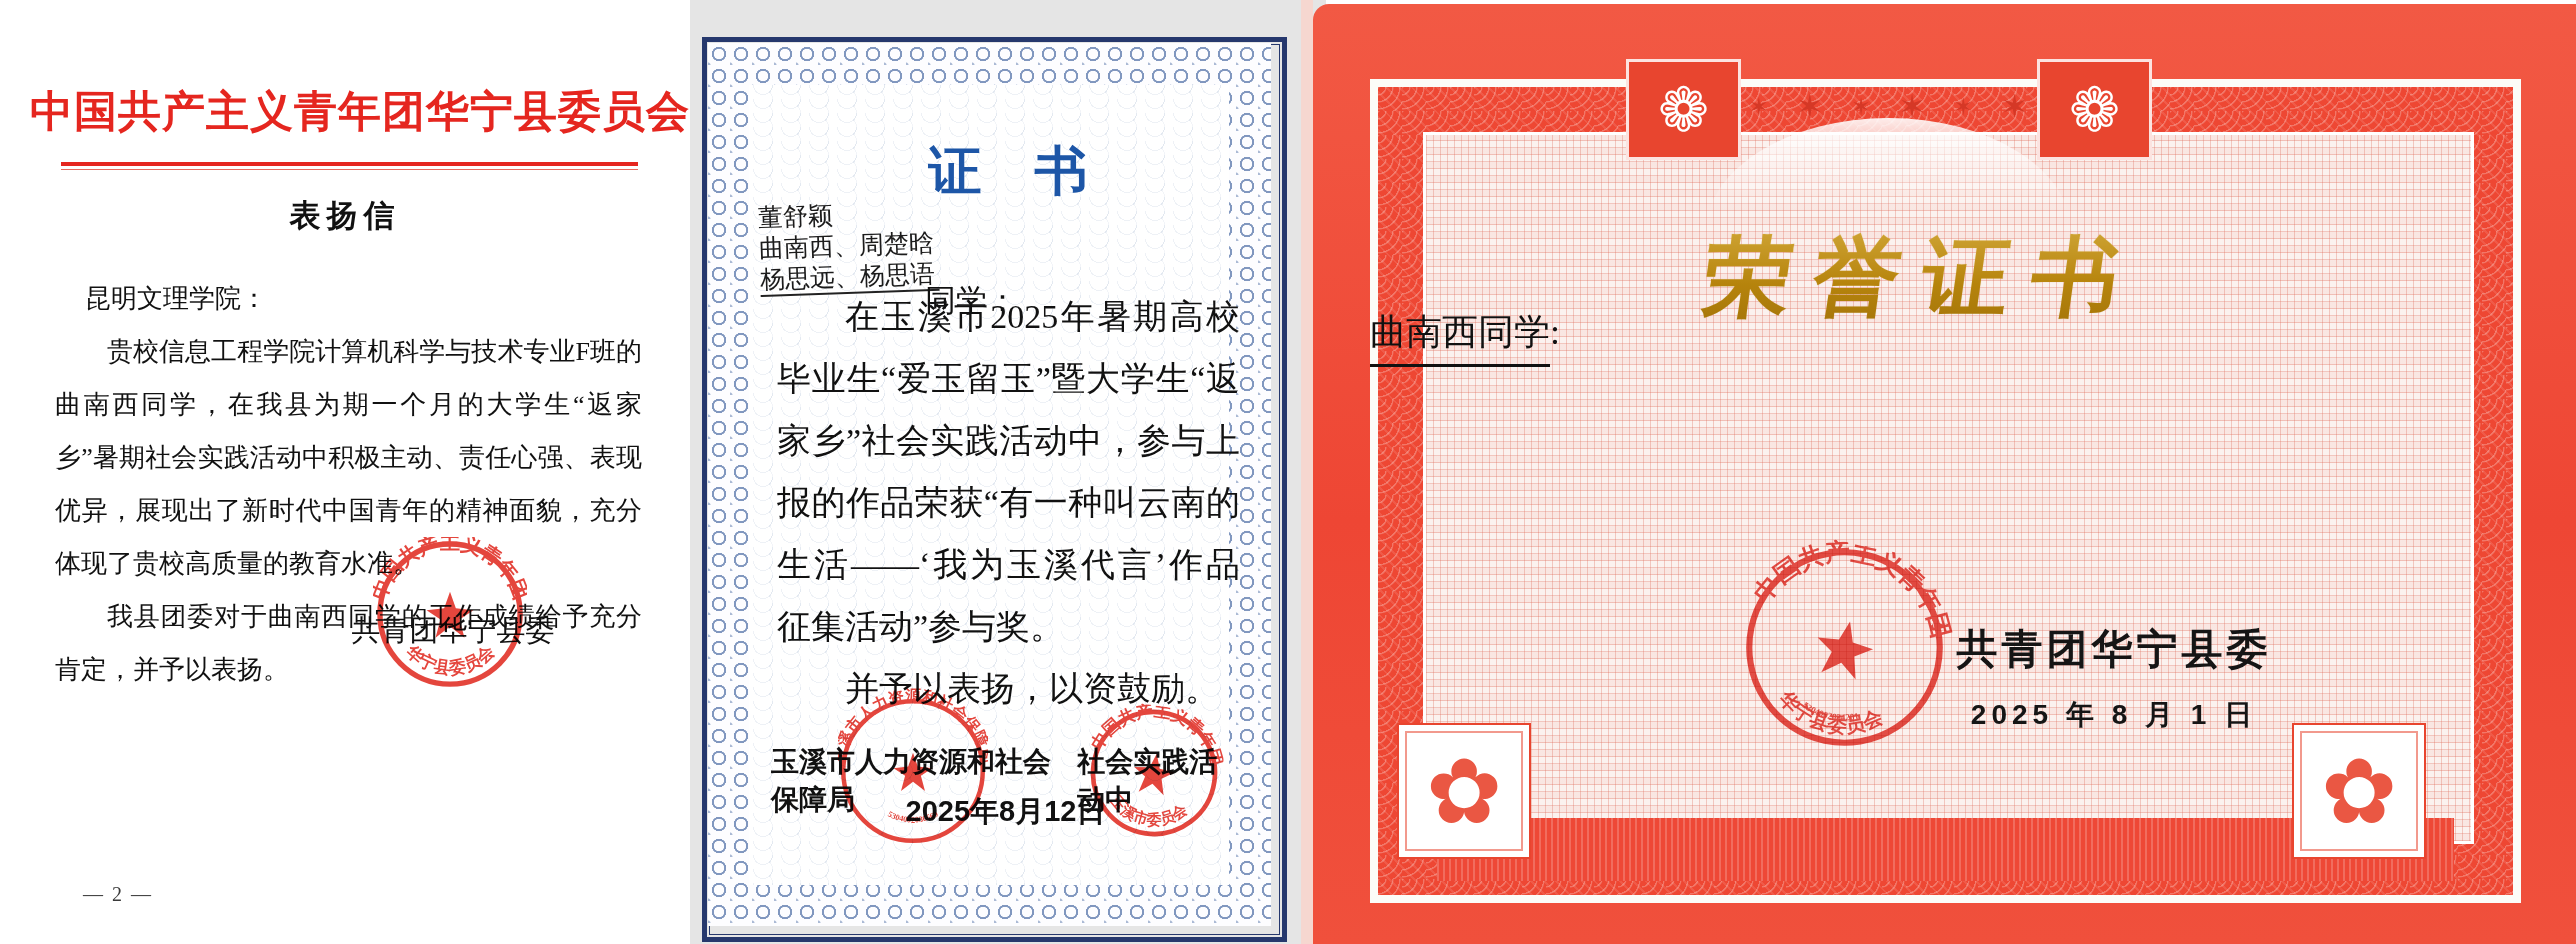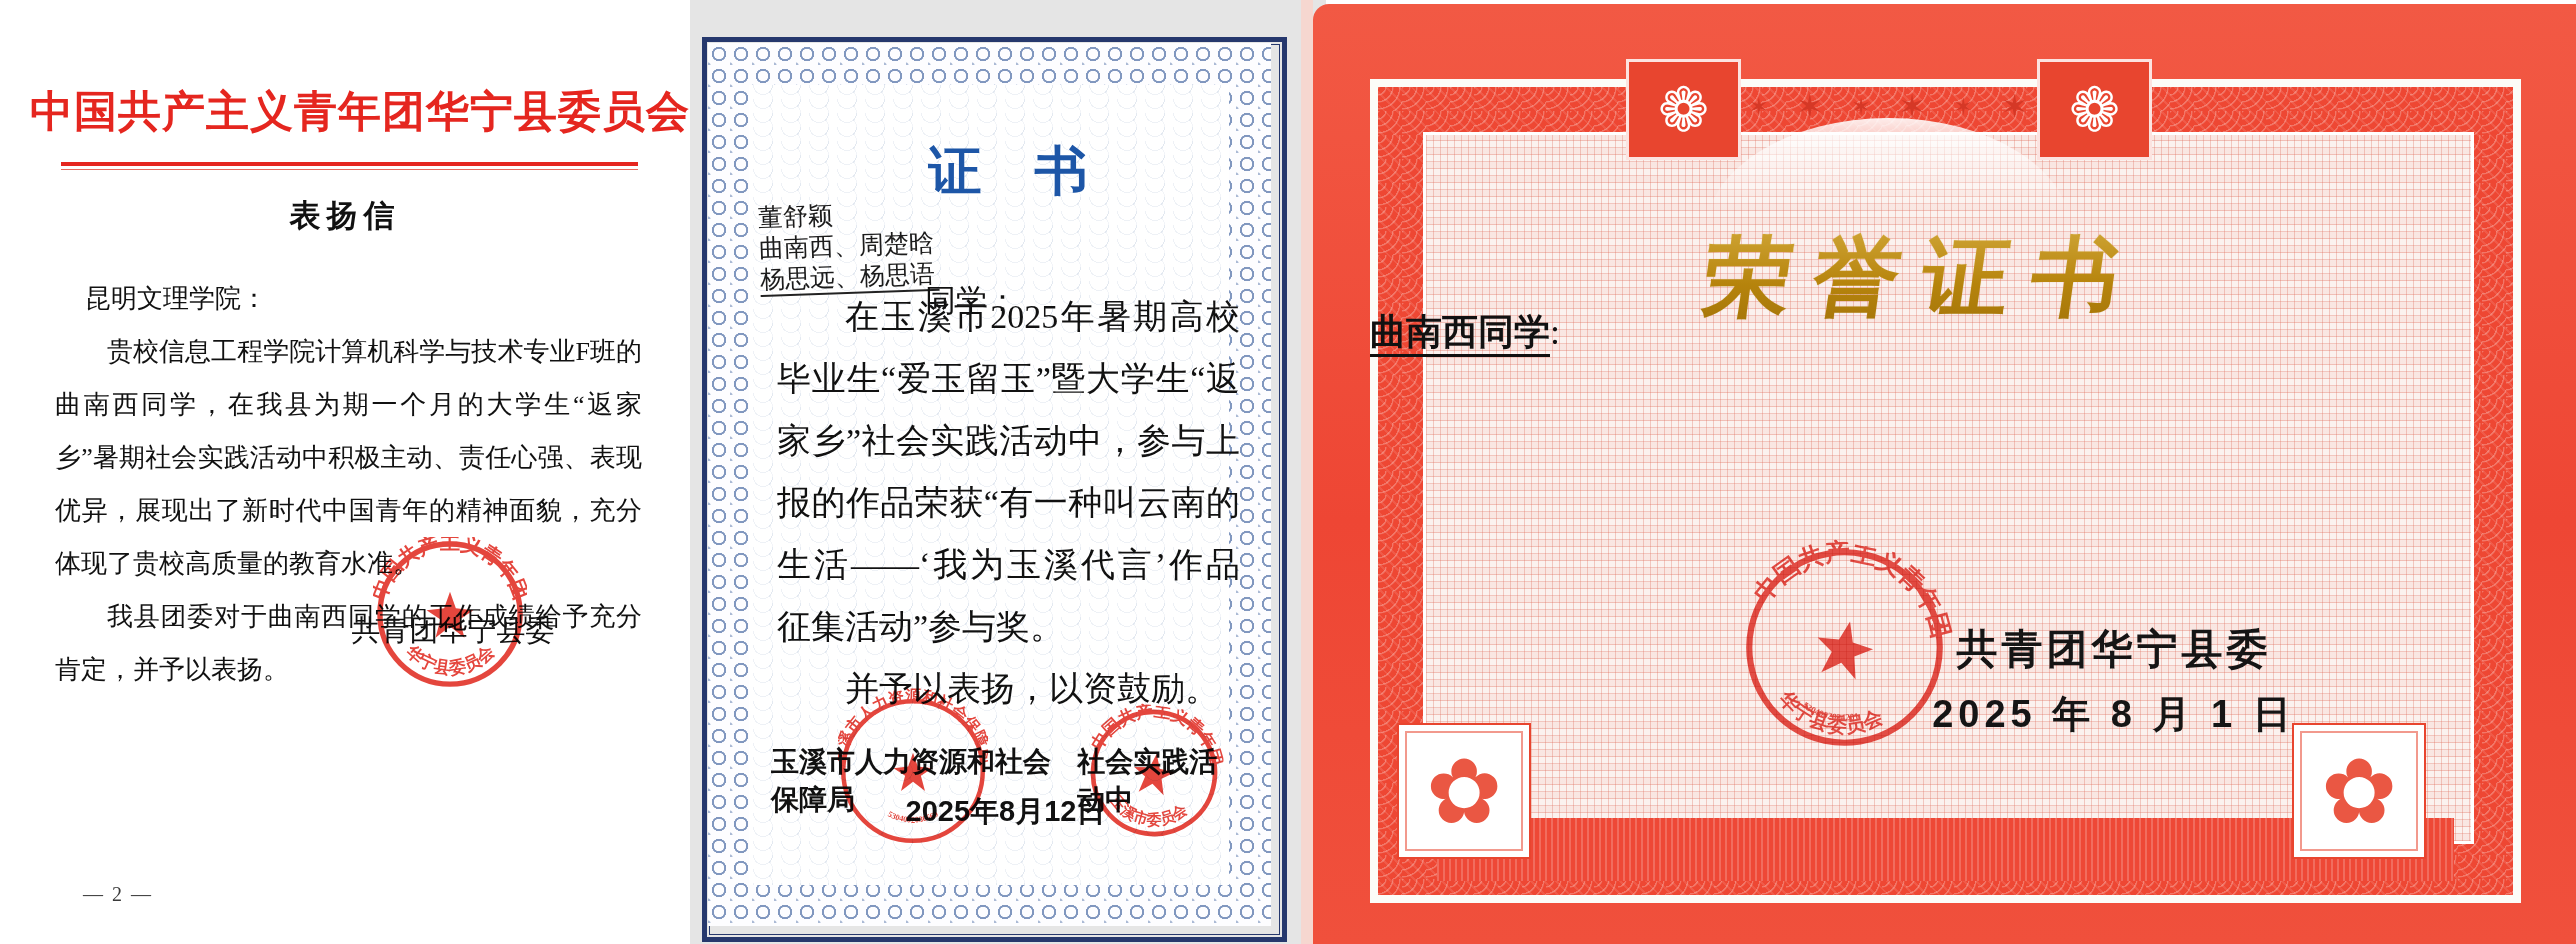--- a/index.html
+++ b/index.html
@@ -83,27 +83,27 @@
   .r-stars span:nth-child(even){font-size:33px;}
   .r-arch{left:392px;top:114px;width:367px;height:116px;z-index:3;
           border-radius:100% 100% 0 0/200% 200% 0 0;
           background:linear-gradient(180deg, rgba(255,255,255,.9), rgba(255,255,255,0) 80%);}
   .r-title{left:166px;top:215px;width:887px;text-align:center;z-index:5;
            font-size:87px;font-weight:bold;letter-spacing:22px;transform:skewX(-8deg);
            background:linear-gradient(180deg,#ecc14a 10%,#c8920f 55%,#a8760a);
            -webkit-background-clip:text;background-clip:text;color:transparent;
            text-shadow:0 0 1px rgba(150,105,10,.35);}
   .r-recipient{left:57px;top:304px;z-index:5;font-size:36px;color:#111;}
-  .r-recipient .nm{border-bottom:3px solid #111;padding-bottom:2px;font-weight:bold;}
+  .r-recipient .nm{border-bottom:3px solid #111;padding-bottom:12px;}
   .r-body{left:144px;top:394px;width:879px;z-index:5;}
   .r-body p{margin:0;font-size:35px;line-height:50px;text-indent:2em;text-align:justify;color:#101010;}
   .r-issuer{left:589px;top:613px;width:424px;text-align:center;z-index:5;
             font-family:"Liberation Sans","DejaVu Sans",sans-serif;font-weight:bold;
             font-size:41px;line-height:65px;color:#151515;letter-spacing:4px;}
-  .r-date{font-size:38px;letter-spacing:5px;}
+  .r-date{font-size:28px;letter-spacing:5px;}
   .r-seal{left:428px;top:540px;width:207px;height:207px;z-index:6;opacity:.8;
           mix-blend-mode:multiply;transform:rotate(12deg);}
   .r-band{left:124px;top:814px;width:1017px;height:63px;z-index:5;
     background-color:#ee4836;
     background-image:repeating-linear-gradient(90deg, rgba(255,255,255,.20) 0 2px, transparent 2px 6px);}
   .r-cbox{top:719px;width:134px;height:136px;background:#fff;z-index:6;
           box-shadow:inset 0 0 0 2px #e8452f, inset 0 0 0 8px #fff, inset 0 0 0 10px rgba(232,69,47,.55);
           display:flex;align-items:center;justify-content:center;}
   .r-cbox span{color:#ea5743;font-size:91px;line-height:1;font-family:"DejaVu Sans",sans-serif;
                text-shadow:0 0 2px rgba(255,255,255,.8);}

